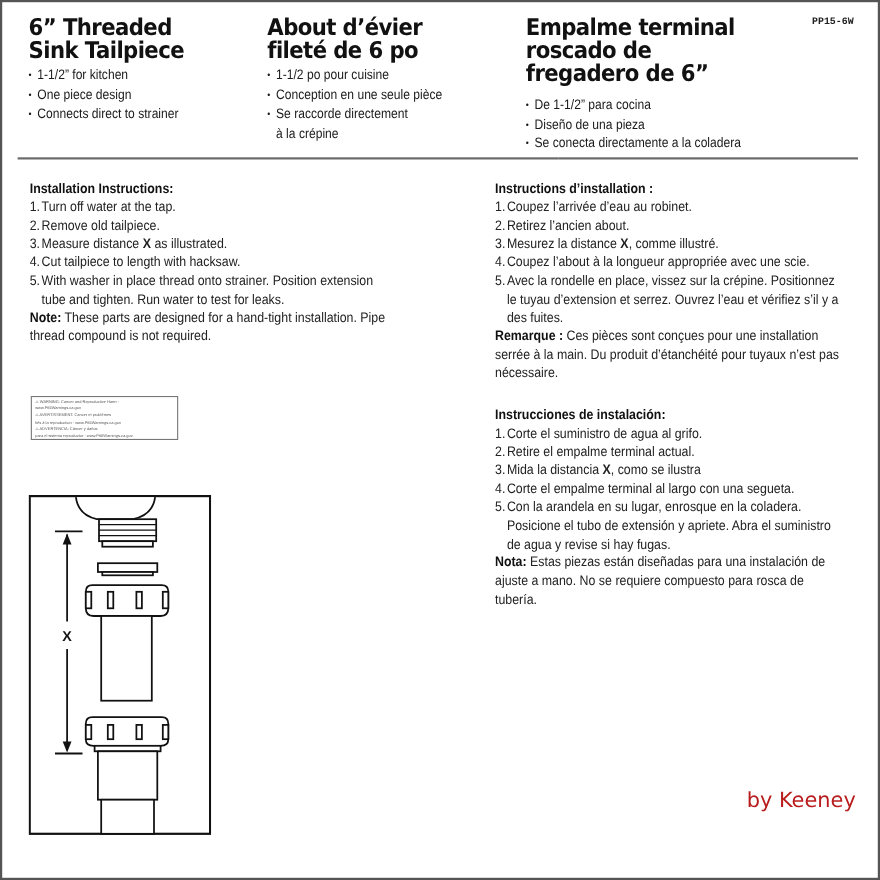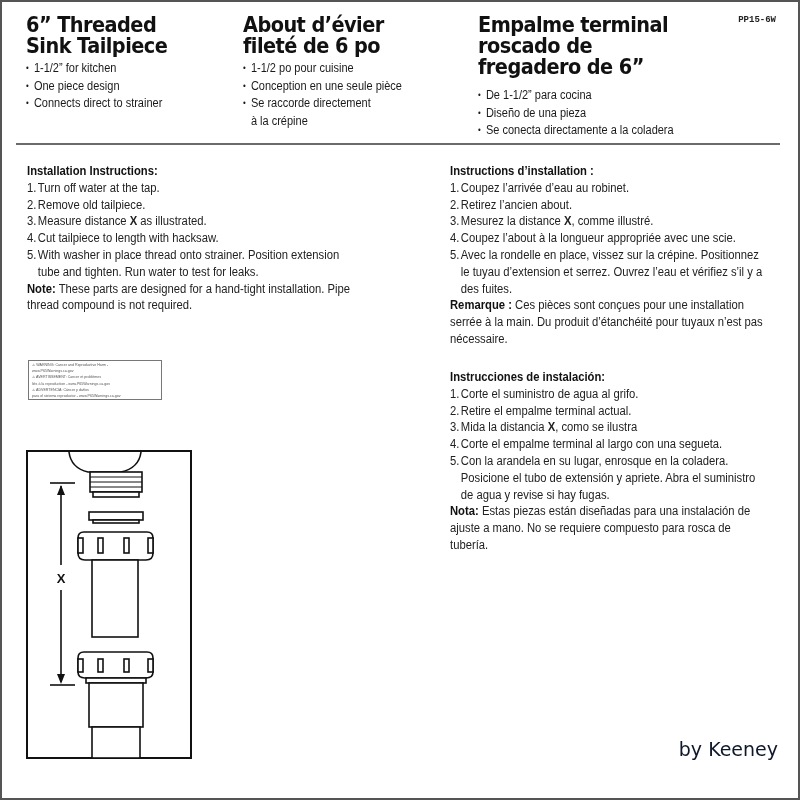--- a/index.html
+++ b/index.html
@@ -48,22 +48,22 @@
   }
   .warning p { margin: 0 0 1px 0; white-space: nowrap; }
   .diagram { position: absolute; left: 26px; top: 450px; width: 166px; height: 320px; }
   .logo { position: absolute; right: 14px; top: 717px; text-align: right; }
   .logo .brand {
     font-family: "DejaVu Sans", sans-serif; font-weight: bold; font-size: 30px;
     color: #1f5aa3; letter-spacing: -1.5px; line-height: 32px;
   }
   .logo .reg { font-size: 10px; vertical-align: 16px; font-weight: normal; letter-spacing: 0; margin-left: 2px; }
   .logo .sub {
-    font-family: "DejaVu Sans", sans-serif; font-size: 19px; color: #0f172a;
-    line-height: 22px; margin-right: 8px; margin-top: 21px;
+    font-family: "DejaVu Sans", sans-serif; font-size: 19px; color: #b91c1c;
+    line-height: 22px; margin-right: 8px;
   }
 </style>
 <style>.bullets li.nob::before{content:"";}</style></head>
 <body>
 
 <div class="frame"></div>
 
 <div class="title" style="left:26px; top:15px;">
   <div>6” Threaded</div>
   <div>Sink Tailpiece</div>

